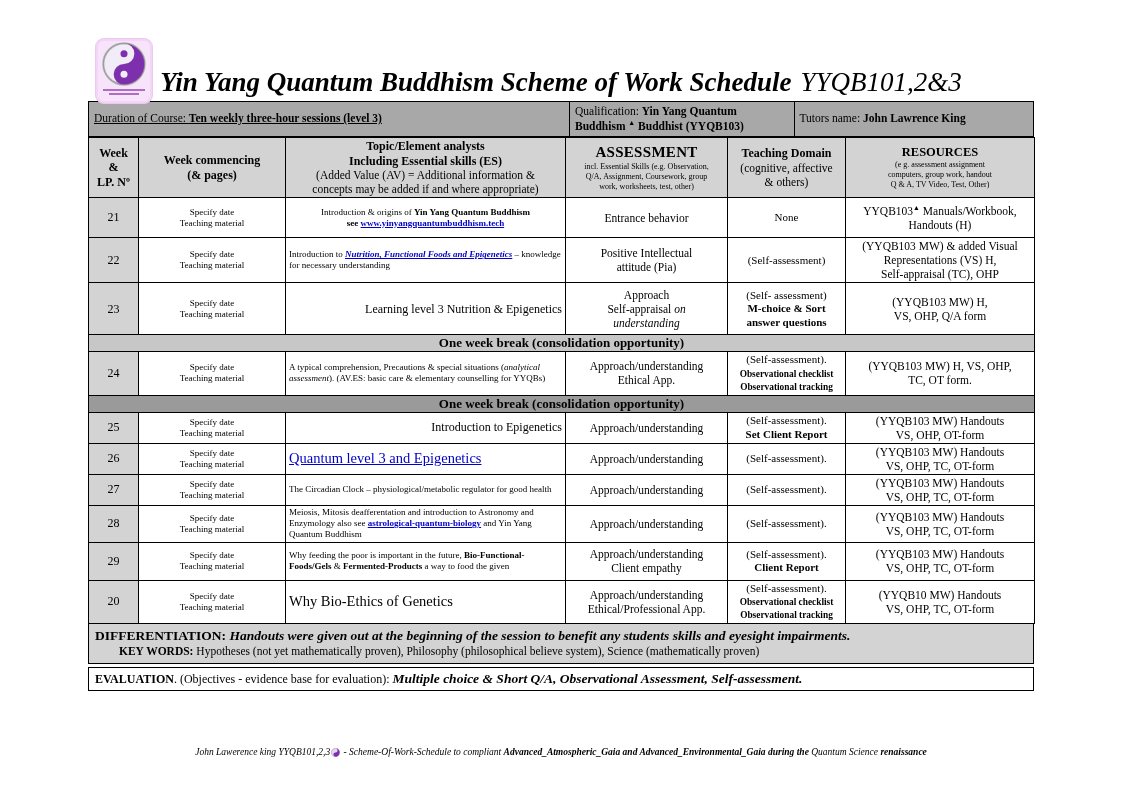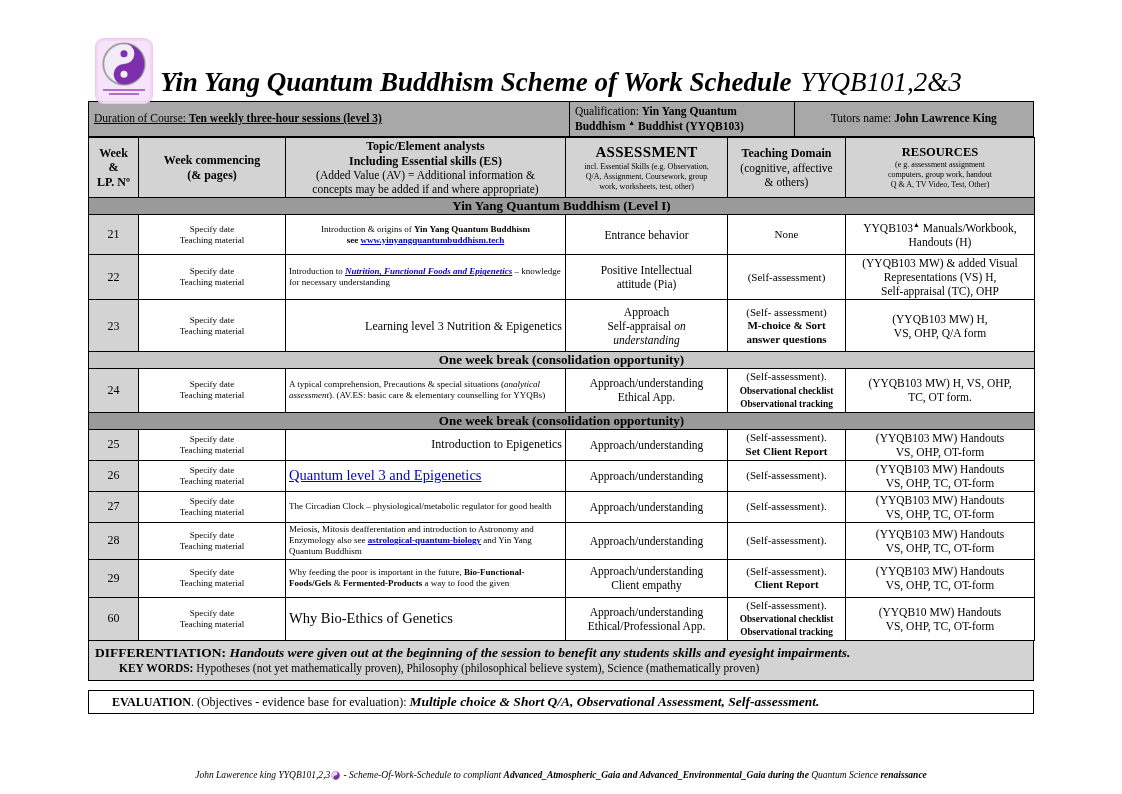--- a/index.html
+++ b/index.html
@@ -10,21 +10,21 @@
   .logo svg{display:block;}
   .logo-caption{width:42px;height:2px;background:#b06cc8;margin-top:3px;}
   .logo-caption.c2{width:30px;height:2px;margin-top:2px;}
   
   .titlebar{padding-top:42px;height:54px;display:flex;align-items:flex-end;justify-content:center;font-size:27px;line-height:1.05;white-space:nowrap;}
   .titlebar .code{margin-left:9px;}
   
   .info{display:flex;margin-top:5px;border:1.5px solid #000;background:#a8a8a8;box-sizing:border-box;}
   .info-cell{box-sizing:border-box;border-right:1px solid #000;min-height:34px;display:flex;align-items:center;padding:2px 5px;font-size:11.5px;line-height:1.2;text-align:left;}
   .info-cell:last-child{border-right:none;}
-  .ic1{width:482px;text-decoration:underline;}.ic2{width:225px;}.ic3{width:239px;justify-content:center;}
+  .ic1{width:482px;text-decoration:underline;}.ic2{width:225px;}.ic3{width:239px;}
   
   table{width:946px;border-collapse:collapse;border:1.5px solid #000;table-layout:fixed;margin-top:0;}
   th,td{border:1px solid #000;padding:1px 3px;vertical-align:middle;text-align:center;line-height:1.22;box-sizing:border-box;overflow:hidden;}
   thead th{background:#d3d3d3;font-weight:normal;height:60px;}
   .hd-main{font-size:12px;font-weight:bold;white-space:pre-line;}
   .hd-normal{font-size:11.5px;white-space:pre-line;}
   .assess-title{font-size:15px;font-weight:bold;letter-spacing:.3px;}
   .res-title{font-size:12.5px;font-weight:bold;}
   .sub{font-size:8px;white-space:pre-line;line-height:1.25;}
   .col-week{background:#d3d3d3;font-size:12px;}
@@ -42,21 +42,21 @@
   .bold{font-weight:bold;}
   .ital{font-style:italic;}
   .boldital{font-weight:bold;font-style:italic;}
   .link{color:#0000c8;text-decoration:underline;cursor:pointer;}
   .smalltxt{font-size:0.85em;}
   .sup{vertical-align:super;font-size:0.6em;}
   
   .diff{border:1.5px solid #000;border-top:none;background:#d3d3d3;padding:3px 6px 4px 6px;box-sizing:border-box;}
   .diff-line1{font-size:13.5px;line-height:1.3;}
   .diff-line2{font-size:11.5px;padding-left:24px;line-height:1.3;}
-  .eval{border:1.5px solid #000;margin-top:9px;padding:2px 23px;font-size:12px;box-sizing:border-box;line-height:1.3;}
+  .eval{border:1.5px solid #000;margin-top:3px;padding:2px 6px;font-size:12px;box-sizing:border-box;line-height:1.3;}
   .eval .big{font-size:13.5px;}
   
   .footer{margin-top:56px;text-align:center;font-size:9.5px;white-space:nowrap;}
   .footer svg{vertical-align:middle;margin:0 1px;}
 </style>
 </head>
 <body>
 
 <div class="sheet">
 
@@ -128,23 +128,20 @@
           </th>
         <th>
             <div class="res-title">RESOURCES</div>
             <div class="sub">(e g.  assessment assignment
 computers, group work, handout
 Q &amp; A, TV Video, Test, Other)</div>
           </th>
       </tr>
     </thead>
     <tbody id="rows">
-        <tr style="height: 17px;">
-          <td colspan="6" class="band band-dark">Yin Yang Quantum Buddhism (Level I)</td>
-        </tr>
         <tr style="height: 40px;">
           <td class="col-week">21</td>
           <td class="col-comm"><span>Specify date</span><br><span>Teaching material</span></td>
           <td class="col-topic fs-sm"><span>Introduction &amp; origins of </span><span class="bold">Yin Yang Quantum Buddhism</span><br><span class="bold">see </span><span class="link bold">www.yinyangquantumbuddhism.tech</span></td>
           <td class="col-assess"><span>Entrance behavior</span></td>
           <td class="col-domain"><span>None</span></td>
           <td class="col-res"><span>YYQB103</span><span class="sup">▲</span><span> Manuals/Workbook,</span><br><span>Handouts (H)</span></td>
         </tr>
         <tr style="height: 40px;">
           <td class="col-week">22</td>
@@ -210,21 +207,21 @@
         </tr>
         <tr style="height: 38px;">
           <td class="col-week">29</td>
           <td class="col-comm"><span>Specify date</span><br><span>Teaching material</span></td>
           <td class="col-topic fs-sm" style="text-align: left;"><span>Why feeding the poor is important in the future, </span><span class="bold">Bio-Functional-Foods/Gels</span><span> &amp; </span><span class="bold">Fermented-Products</span><span> a way to food the given</span></td>
           <td class="col-assess"><span>Approach/understanding</span><br><span>Client empathy</span></td>
           <td class="col-domain"><span>(Self-assessment).</span><br><span class="bold">Client Report</span></td>
           <td class="col-res"><span>(YYQB103 MW) Handouts</span><br><span>VS, OHP, TC, OT-form</span></td>
         </tr>
         <tr style="height: 42px;">
-          <td class="col-week">60</td>
+          <td class="col-week">20</td>
           <td class="col-comm"><span>Specify date</span><br><span>Teaching material</span></td>
           <td class="col-topic fs-lg" style="text-align: left;"><span>Why Bio-Ethics of Genetics</span></td>
           <td class="col-assess"><span>Approach/understanding</span><br><span>Ethical/Professional  App.</span></td>
           <td class="col-domain"><span>(Self-assessment).</span><br><span class="bold smalltxt">Observational checklist</span><br><span class="bold smalltxt">Observational tracking</span></td>
           <td class="col-res"><span>(YYQB10 MW) Handouts</span><br><span>VS, OHP, TC, OT-form</span></td>
         </tr>
       </tbody>
   </table>
 
   <div class="diff">

